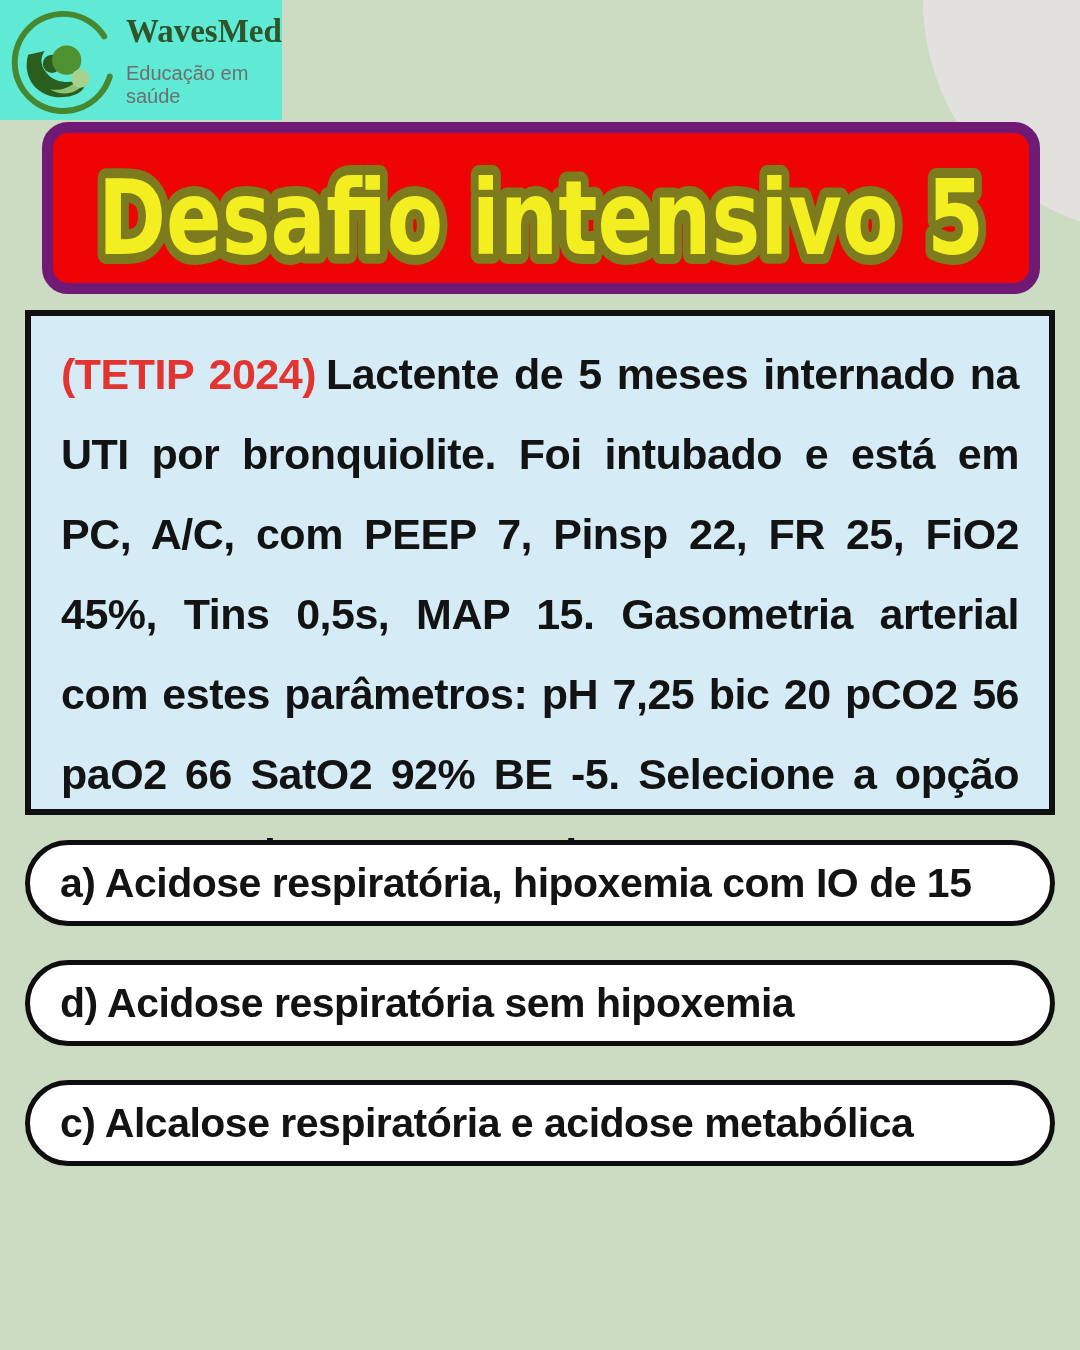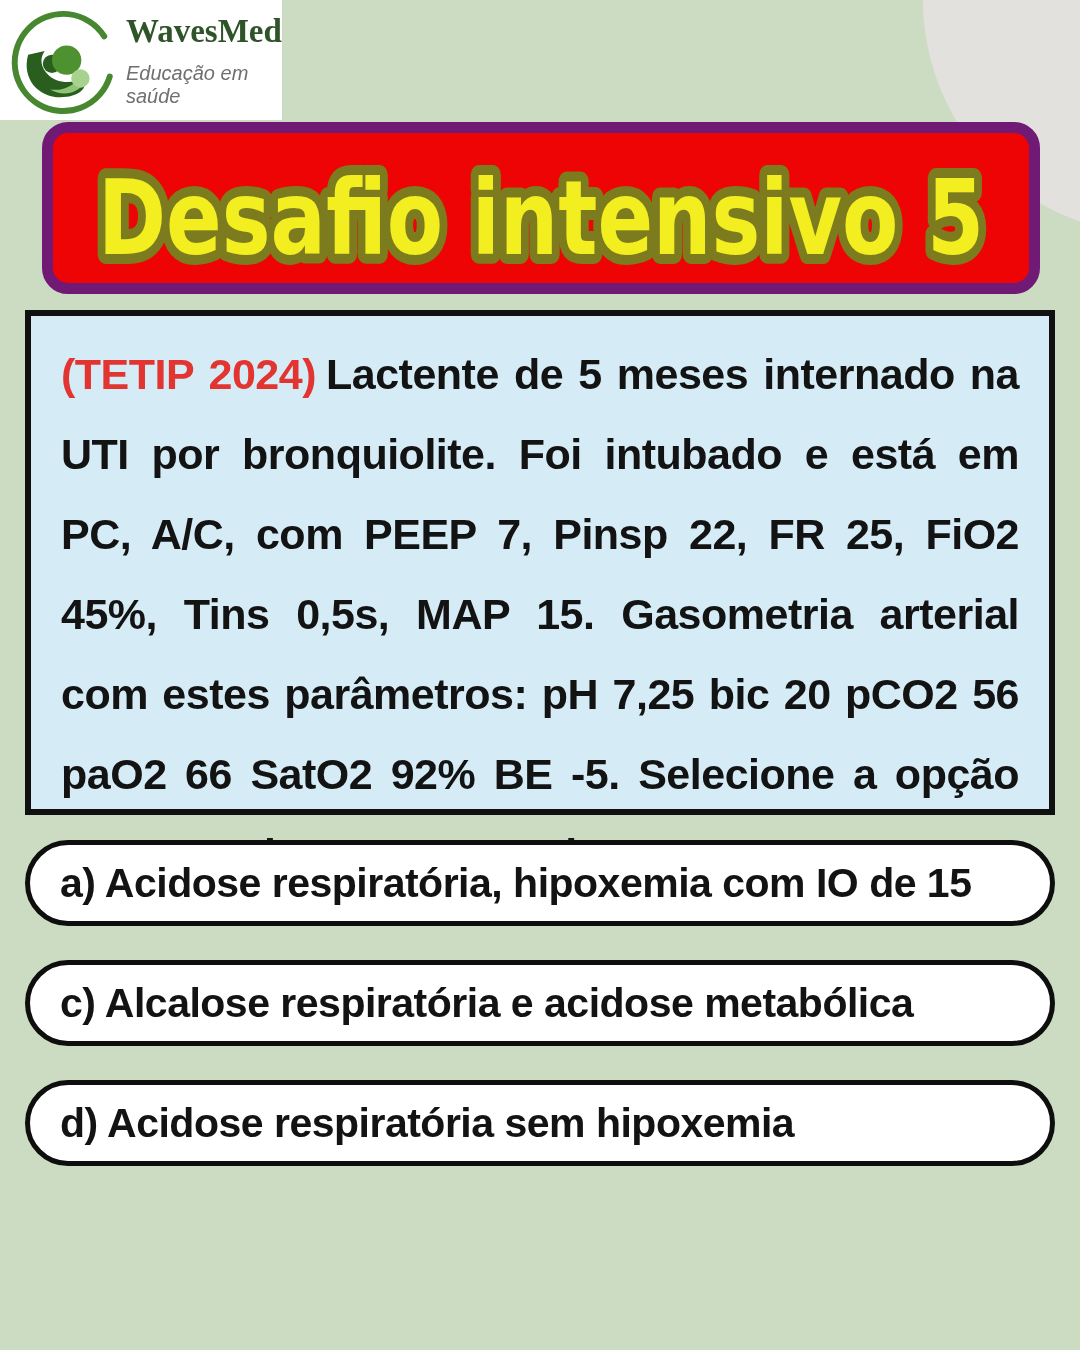--- a/index.html
+++ b/index.html
@@ -25,36 +25,35 @@
     background: #e2e1de;
     z-index: 1;
   }
 
   
   .brand-box {
     position: absolute;
     left: 0; top: 0;
     width: 282px;
     height: 120px;
-    background: #ffffff;
+    background: #5eead4;
     display: flex;
     align-items: center;
     z-index: 2;
   }
   .brand-logo { width: 110px; height: 110px; margin: 4px 0 0 8px; flex: 0 0 auto; }
   .brand-text { margin-left: 8px; }
   .brand-name {
     font-family: "Liberation Serif", serif;
     font-weight: bold;
     font-size: 33px;
     color: #2f5429;
     line-height: 36px;
   }
   .brand-tagline {
-    font-style: italic;
     font-size: 20px;
     color: #6f6f6f;
     margin-top: 13px;
   }
 
   
   .banner {
     position: absolute;
     left: 42px; top: 122px;
     width: 998px; height: 172px;
@@ -147,20 +146,20 @@
     <p class="question-text">
       <span class="q-tag">(TETIP 2024)</span><span>Lactente de 5 meses internado na UTI por bronquiolite. Foi intubado e está em PC, A/C, com PEEP 7, Pinsp 22, FR 25, FiO2 45%, Tins 0,5s, MAP 15. Gasometria arterial com estes parâmetros: pH 7,25 bic 20 pCO2 56 paO2 66 SatO2 92% BE -5. Selecione a opção correta sobre a gasometria</span>
     </p>
   </section>
 
   <div class="options">
     <button class="option">
       <span>a) Acidose respiratória, hipoxemia com IO de 15</span>
     </button>
     <button class="option">
-      <span>c) Alcalose respiratória e acidose metabólica</span>
+      <span>d) Acidose respiratória sem hipoxemia</span>
     </button>
     <button class="option">
-      <span>d) Acidose respiratória sem hipoxemia</span>
+      <span>c) Alcalose respiratória e acidose metabólica</span>
     </button>
   </div>
 
 </div>
 
 </body></html>

